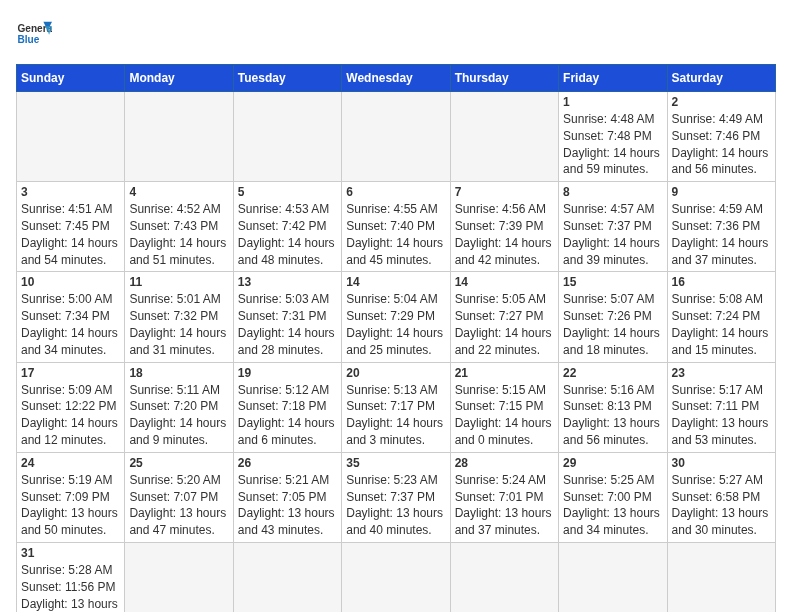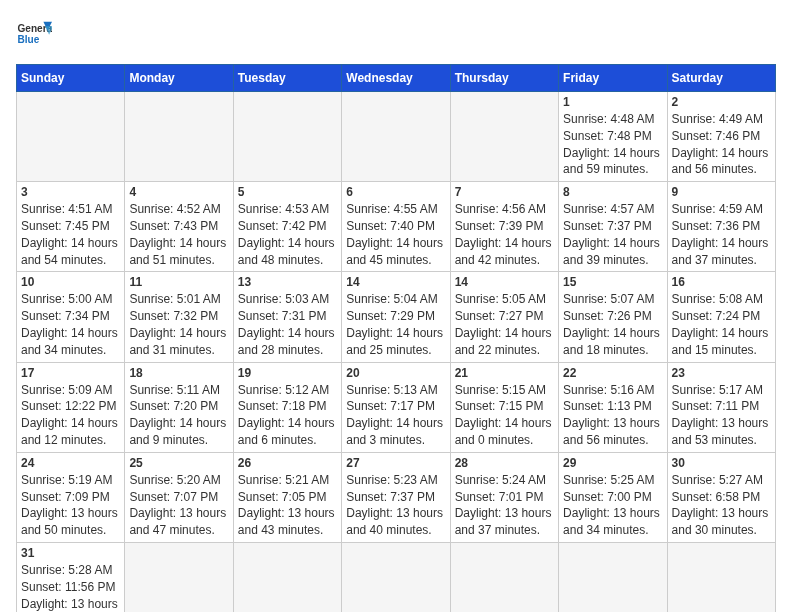--- a/index.html
+++ b/index.html
@@ -248,21 +248,21 @@
         </td>
         <td>
           <span class="day-number">21</span>
           <div class="day-info">Sunrise: 5:15 AM
 Sunset: 7:15 PM
 Daylight: 14 hours and 0 minutes.</div>
         </td>
         <td>
           <span class="day-number">22</span>
           <div class="day-info">Sunrise: 5:16 AM
-Sunset: 1:13 PM
+Sunset: 8:13 PM
 Daylight: 13 hours and 56 minutes.</div>
         </td>
         <td>
           <span class="day-number">23</span>
           <div class="day-info">Sunrise: 5:17 AM
 Sunset: 7:11 PM
 Daylight: 13 hours and 53 minutes.</div>
         </td>
       </tr>
       <tr>
@@ -278,21 +278,21 @@
 Sunset: 7:07 PM
 Daylight: 13 hours and 47 minutes.</div>
         </td>
         <td>
           <span class="day-number">26</span>
           <div class="day-info">Sunrise: 5:21 AM
 Sunset: 7:05 PM
 Daylight: 13 hours and 43 minutes.</div>
         </td>
         <td>
-          <span class="day-number">27</span>
+          <span class="day-number">35</span>
           <div class="day-info">Sunrise: 5:23 AM
 Sunset: 7:37 PM
 Daylight: 13 hours and 40 minutes.</div>
         </td>
         <td>
           <span class="day-number">28</span>
           <div class="day-info">Sunrise: 5:24 AM
 Sunset: 7:01 PM
 Daylight: 13 hours and 37 minutes.</div>
         </td>

